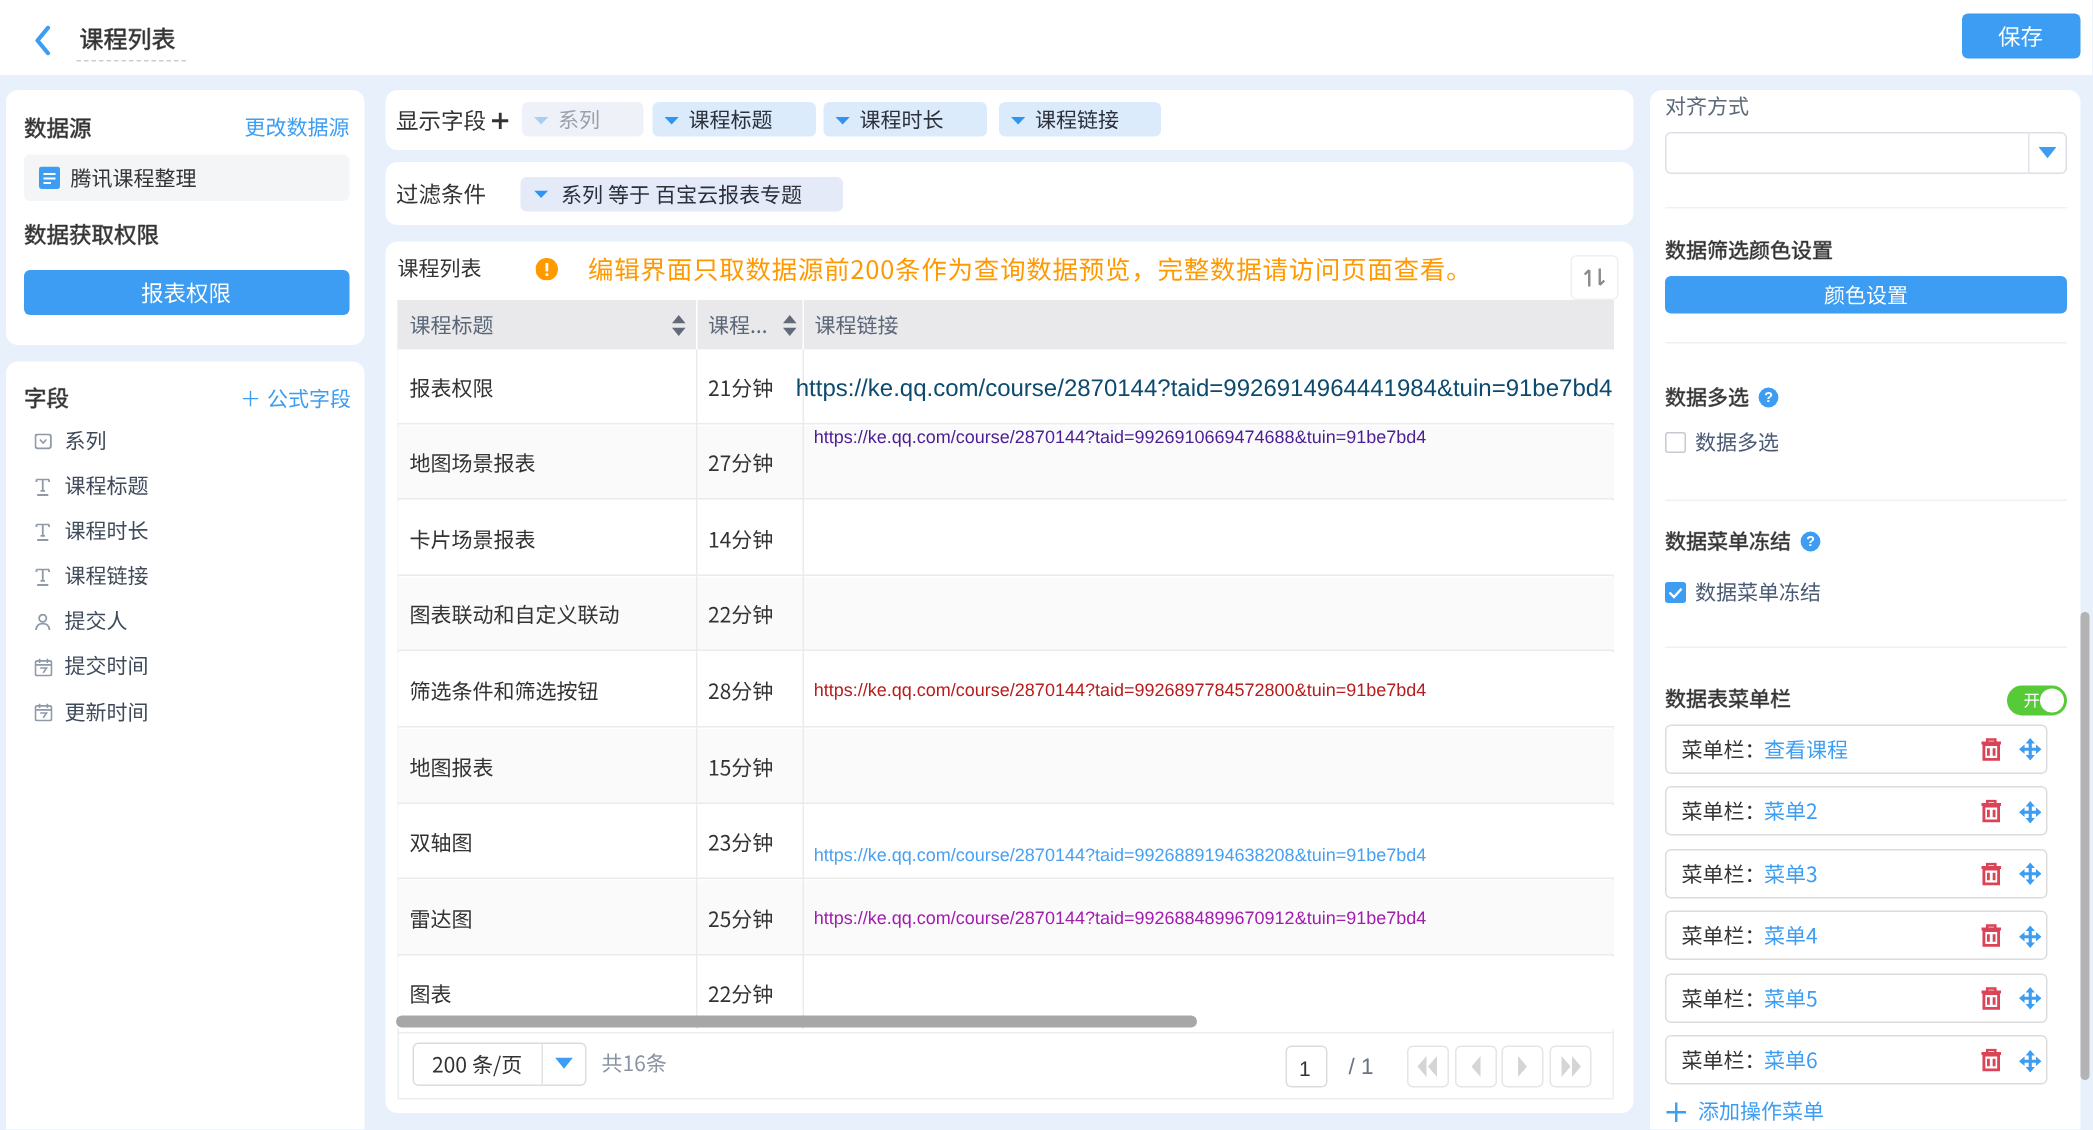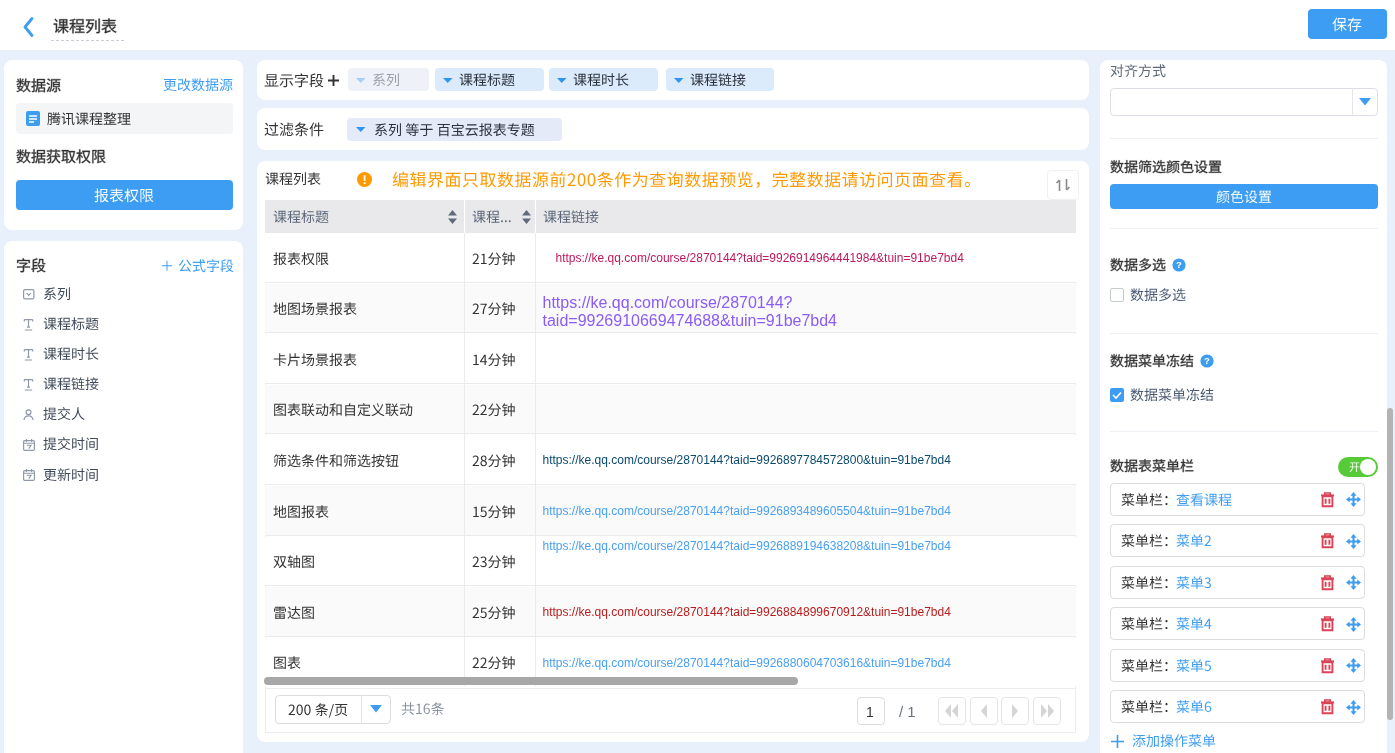--- a/index.html
+++ b/index.html
@@ -495,21 +495,21 @@
       </g>
     </svg>
     <svg class="t" style="left:207.5px;top:18.5px;color:#333;" width="43.5" height="18">
       <g fill="currentColor" transform="translate(0,12) scale(0.014000,-0.014000)">
         <use href="#g32" x="0"></use>
         <use href="#g31" x="555"></use>
         <use href="#g5206" x="1110"></use>
         <use href="#g949f" x="2110"></use>
       </g>
     </svg>
-    <div class="t" style="left:291px;top:17.8px;font-size:12px;color:#be185d">https://ke.qq.com/course/2870144?taid=9926914964441984&amp;tuin=91be7bd4</div>
+    <div class="t" style="left:266px;top:17.8px;font-size:16px;color:#0c4a6e">https://ke.qq.com/course/2870144?taid=9926914964441984&amp;tuin=91be7bd4</div>
     <div class="abs" style="left:0;top:50.6px;width:811px;height:49.6px;background:#fafafa;border-bottom:1px solid #ebebeb"></div>
     <div class="abs" style="left:199px;top:50.6px;width:1px;height:50.6px;background:#ebebeb"></div>
     <div class="abs" style="left:270px;top:50.6px;width:1px;height:50.6px;background:#ebebeb"></div>
     <svg class="t" style="left:8.5px;top:69.1px;color:#333;" width="84.0" height="18">
       <g fill="currentColor" transform="translate(0,12) scale(0.014000,-0.014000)">
         <use href="#g5730" x="0"></use>
         <use href="#g56fe" x="1000"></use>
         <use href="#g573a" x="2000"></use>
         <use href="#g666f" x="3000"></use>
         <use href="#g62a5" x="4000"></use>
@@ -517,21 +517,21 @@
       </g>
     </svg>
     <svg class="t" style="left:207.5px;top:69.1px;color:#333;" width="43.5" height="18">
       <g fill="currentColor" transform="translate(0,12) scale(0.014000,-0.014000)">
         <use href="#g32" x="0"></use>
         <use href="#g37" x="555"></use>
         <use href="#g5206" x="1110"></use>
         <use href="#g949f" x="2110"></use>
       </g>
     </svg>
-    <div class="t" style="left:278px;top:61px;font-size:16px;color:#8b5cf6">https://ke.qq.com/course/2870144?taid=9926910669474688&amp;tuin=91be7bd4</div>
+    <div class="t" style="left:278px;top:51px;font-size:12px;color:#4c1d95">https://ke.qq.com/course/2870144?taid=9926910669474688&amp;tuin=91be7bd4</div>
     <div class="abs" style="left:0;top:101.2px;width:811px;height:49.6px;background:#fff;border-bottom:1px solid #ebebeb"></div>
     <div class="abs" style="left:199px;top:101.2px;width:1px;height:50.6px;background:#ebebeb"></div>
     <div class="abs" style="left:270px;top:101.2px;width:1px;height:50.6px;background:#ebebeb"></div>
     <svg class="t" style="left:8.5px;top:119.7px;color:#333;" width="84.0" height="18">
       <g fill="currentColor" transform="translate(0,12) scale(0.014000,-0.014000)">
         <use href="#g5361" x="0"></use>
         <use href="#g7247" x="1000"></use>
         <use href="#g573a" x="2000"></use>
         <use href="#g666f" x="3000"></use>
         <use href="#g62a5" x="4000"></use>
@@ -588,97 +588,95 @@
       </g>
     </svg>
     <svg class="t" style="left:207.5px;top:220.9px;color:#333;" width="43.5" height="18">
       <g fill="currentColor" transform="translate(0,12) scale(0.014000,-0.014000)">
         <use href="#g32" x="0"></use>
         <use href="#g38" x="555"></use>
         <use href="#g5206" x="1110"></use>
         <use href="#g949f" x="2110"></use>
       </g>
     </svg>
-    <div class="t" style="left:278px;top:220.2px;font-size:12px;color:#0c4a6e">https://ke.qq.com/course/2870144?taid=9926897784572800&amp;tuin=91be7bd4</div>
+    <div class="t" style="left:278px;top:220.2px;font-size:12px;color:#b91c1c">https://ke.qq.com/course/2870144?taid=9926897784572800&amp;tuin=91be7bd4</div>
     <div class="abs" style="left:0;top:253.0px;width:811px;height:49.6px;background:#fafafa;border-bottom:1px solid #ebebeb"></div>
     <div class="abs" style="left:199px;top:253.0px;width:1px;height:50.6px;background:#ebebeb"></div>
     <div class="abs" style="left:270px;top:253.0px;width:1px;height:50.6px;background:#ebebeb"></div>
     <svg class="t" style="left:8.5px;top:271.5px;color:#333;" width="56.0" height="18">
       <g fill="currentColor" transform="translate(0,12) scale(0.014000,-0.014000)">
         <use href="#g5730" x="0"></use>
         <use href="#g56fe" x="1000"></use>
         <use href="#g62a5" x="2000"></use>
         <use href="#g8868" x="3000"></use>
       </g>
     </svg>
     <svg class="t" style="left:207.5px;top:271.5px;color:#333;" width="43.5" height="18">
       <g fill="currentColor" transform="translate(0,12) scale(0.014000,-0.014000)">
         <use href="#g31" x="0"></use>
         <use href="#g35" x="555"></use>
         <use href="#g5206" x="1110"></use>
         <use href="#g949f" x="2110"></use>
       </g>
     </svg>
-    <div class="t" style="left:278px;top:270.8px;font-size:12px;color:#4aa0f1">https://ke.qq.com/course/2870144?taid=9926893489605504&amp;tuin=91be7bd4</div>
     <div class="abs" style="left:0;top:303.6px;width:811px;height:49.6px;background:#fff;border-bottom:1px solid #ebebeb"></div>
     <div class="abs" style="left:199px;top:303.6px;width:1px;height:50.6px;background:#ebebeb"></div>
     <div class="abs" style="left:270px;top:303.6px;width:1px;height:50.6px;background:#ebebeb"></div>
     <svg class="t" style="left:8.5px;top:322.1px;color:#333;" width="42.0" height="18">
       <g fill="currentColor" transform="translate(0,12) scale(0.014000,-0.014000)">
         <use href="#g53cc" x="0"></use>
         <use href="#g8f74" x="1000"></use>
         <use href="#g56fe" x="2000"></use>
       </g>
     </svg>
     <svg class="t" style="left:207.5px;top:322.1px;color:#333;" width="43.5" height="18">
       <g fill="currentColor" transform="translate(0,12) scale(0.014000,-0.014000)">
         <use href="#g32" x="0"></use>
         <use href="#g33" x="555"></use>
         <use href="#g5206" x="1110"></use>
         <use href="#g949f" x="2110"></use>
       </g>
     </svg>
-    <div class="t" style="left:278px;top:306px;font-size:12px;color:#4aa0f1">https://ke.qq.com/course/2870144?taid=9926889194638208&amp;tuin=91be7bd4</div>
+    <div class="t" style="left:278px;top:330px;font-size:12px;color:#4aa0f1">https://ke.qq.com/course/2870144?taid=9926889194638208&amp;tuin=91be7bd4</div>
     <div class="abs" style="left:0;top:354.2px;width:811px;height:49.6px;background:#fafafa;border-bottom:1px solid #ebebeb"></div>
     <div class="abs" style="left:199px;top:354.2px;width:1px;height:50.6px;background:#ebebeb"></div>
     <div class="abs" style="left:270px;top:354.2px;width:1px;height:50.6px;background:#ebebeb"></div>
     <svg class="t" style="left:8.5px;top:372.7px;color:#333;" width="42.0" height="18">
       <g fill="currentColor" transform="translate(0,12) scale(0.014000,-0.014000)">
         <use href="#g96f7" x="0"></use>
         <use href="#g8fbe" x="1000"></use>
         <use href="#g56fe" x="2000"></use>
       </g>
     </svg>
     <svg class="t" style="left:207.5px;top:372.7px;color:#333;" width="43.5" height="18">
       <g fill="currentColor" transform="translate(0,12) scale(0.014000,-0.014000)">
         <use href="#g32" x="0"></use>
         <use href="#g35" x="555"></use>
         <use href="#g5206" x="1110"></use>
         <use href="#g949f" x="2110"></use>
       </g>
     </svg>
-    <div class="t" style="left:278px;top:372.0px;font-size:12px;color:#b91c1c">https://ke.qq.com/course/2870144?taid=9926884899670912&amp;tuin=91be7bd4</div>
+    <div class="t" style="left:278px;top:372.0px;font-size:12px;color:#a21caf">https://ke.qq.com/course/2870144?taid=9926884899670912&amp;tuin=91be7bd4</div>
     <div class="abs" style="left:0;top:404.8px;width:811px;height:49.6px;background:#fff;border-bottom:1px solid #ebebeb"></div>
     <div class="abs" style="left:199px;top:404.8px;width:1px;height:50.6px;background:#ebebeb"></div>
     <div class="abs" style="left:270px;top:404.8px;width:1px;height:50.6px;background:#ebebeb"></div>
     <svg class="t" style="left:8.5px;top:423.3px;color:#333;" width="28.0" height="18">
       <g fill="currentColor" transform="translate(0,12) scale(0.014000,-0.014000)">
         <use href="#g56fe" x="0"></use>
         <use href="#g8868" x="1000"></use>
       </g>
     </svg>
     <svg class="t" style="left:207.5px;top:423.3px;color:#333;" width="43.5" height="18">
       <g fill="currentColor" transform="translate(0,12) scale(0.014000,-0.014000)">
         <use href="#g32" x="0"></use>
         <use href="#g32" x="555"></use>
         <use href="#g5206" x="1110"></use>
         <use href="#g949f" x="2110"></use>
       </g>
     </svg>
-    <div class="t" style="left:278px;top:422.6px;font-size:12px;color:#4aa0f1">https://ke.qq.com/course/2870144?taid=9926880604703616&amp;tuin=91be7bd4</div>
   </div>
 <div class="abs" style="left:264px;top:677px;width:534px;height:8px;background:#a7a7a7;border-radius:4px"></div>
 <div class="abs" style="left:264.5px;top:687.5px;width:811.0px;height:1px;background:#ebeef0"></div>
 <div class="abs" style="left:275px;top:695px;width:116px;height:29px;border:1px solid #dcdcdc;border-radius:4px;background:#fff"></div>
 <svg class="t" style="left:288.0px;top:702.7px;color:#333;" width="60.2" height="18">
     <g fill="currentColor" transform="translate(0,12) scale(0.014000,-0.014000)">
       <use href="#g32" x="0"></use>
       <use href="#g30" x="555"></use>
       <use href="#g30" x="1110"></use>
       <use href="#g6761" x="1905"></use>

